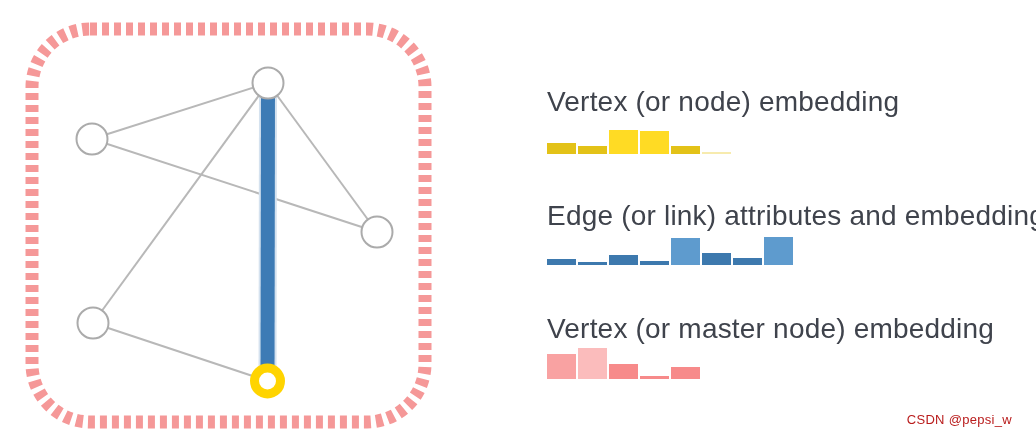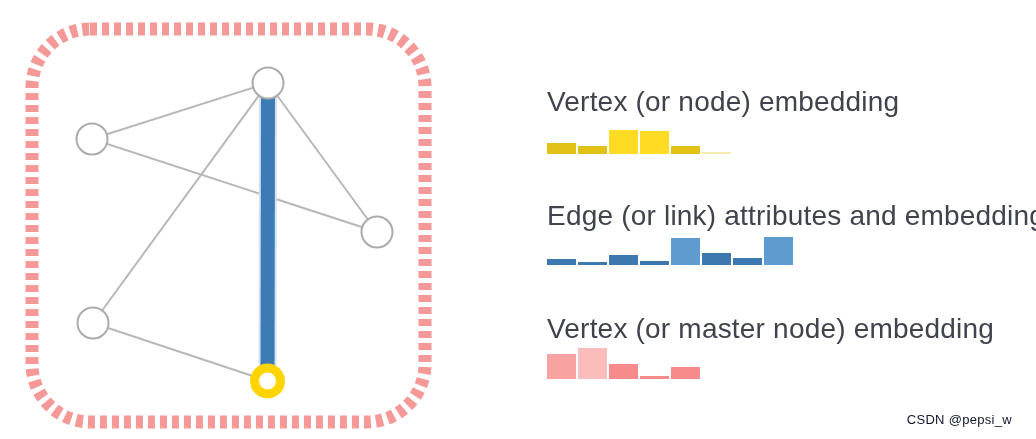--- a/index.html
+++ b/index.html
@@ -32,21 +32,21 @@
   }
   .mini-chart .bar {
     width: 29px;
     box-shadow: 0 0 0 1px rgba(255,255,255,0.55);
   }
   .watermark {
     position: absolute;
     top: 412px;
     right: 24px;
     font-size: 13px;
-    color: #0f172a;
+    color: #b91c1c;
     letter-spacing: 0.3px;
   }
 </style>
 </head>
 <body>
 
 <div class="canvas">
 
   <svg id="graph-svg" width="460" height="439" viewBox="0 0 460 439">
       <rect x="32" y="29" width="393" height="393" rx="58" fill="none" stroke="#F59898" stroke-width="13" stroke-dasharray="7 5"></rect>

